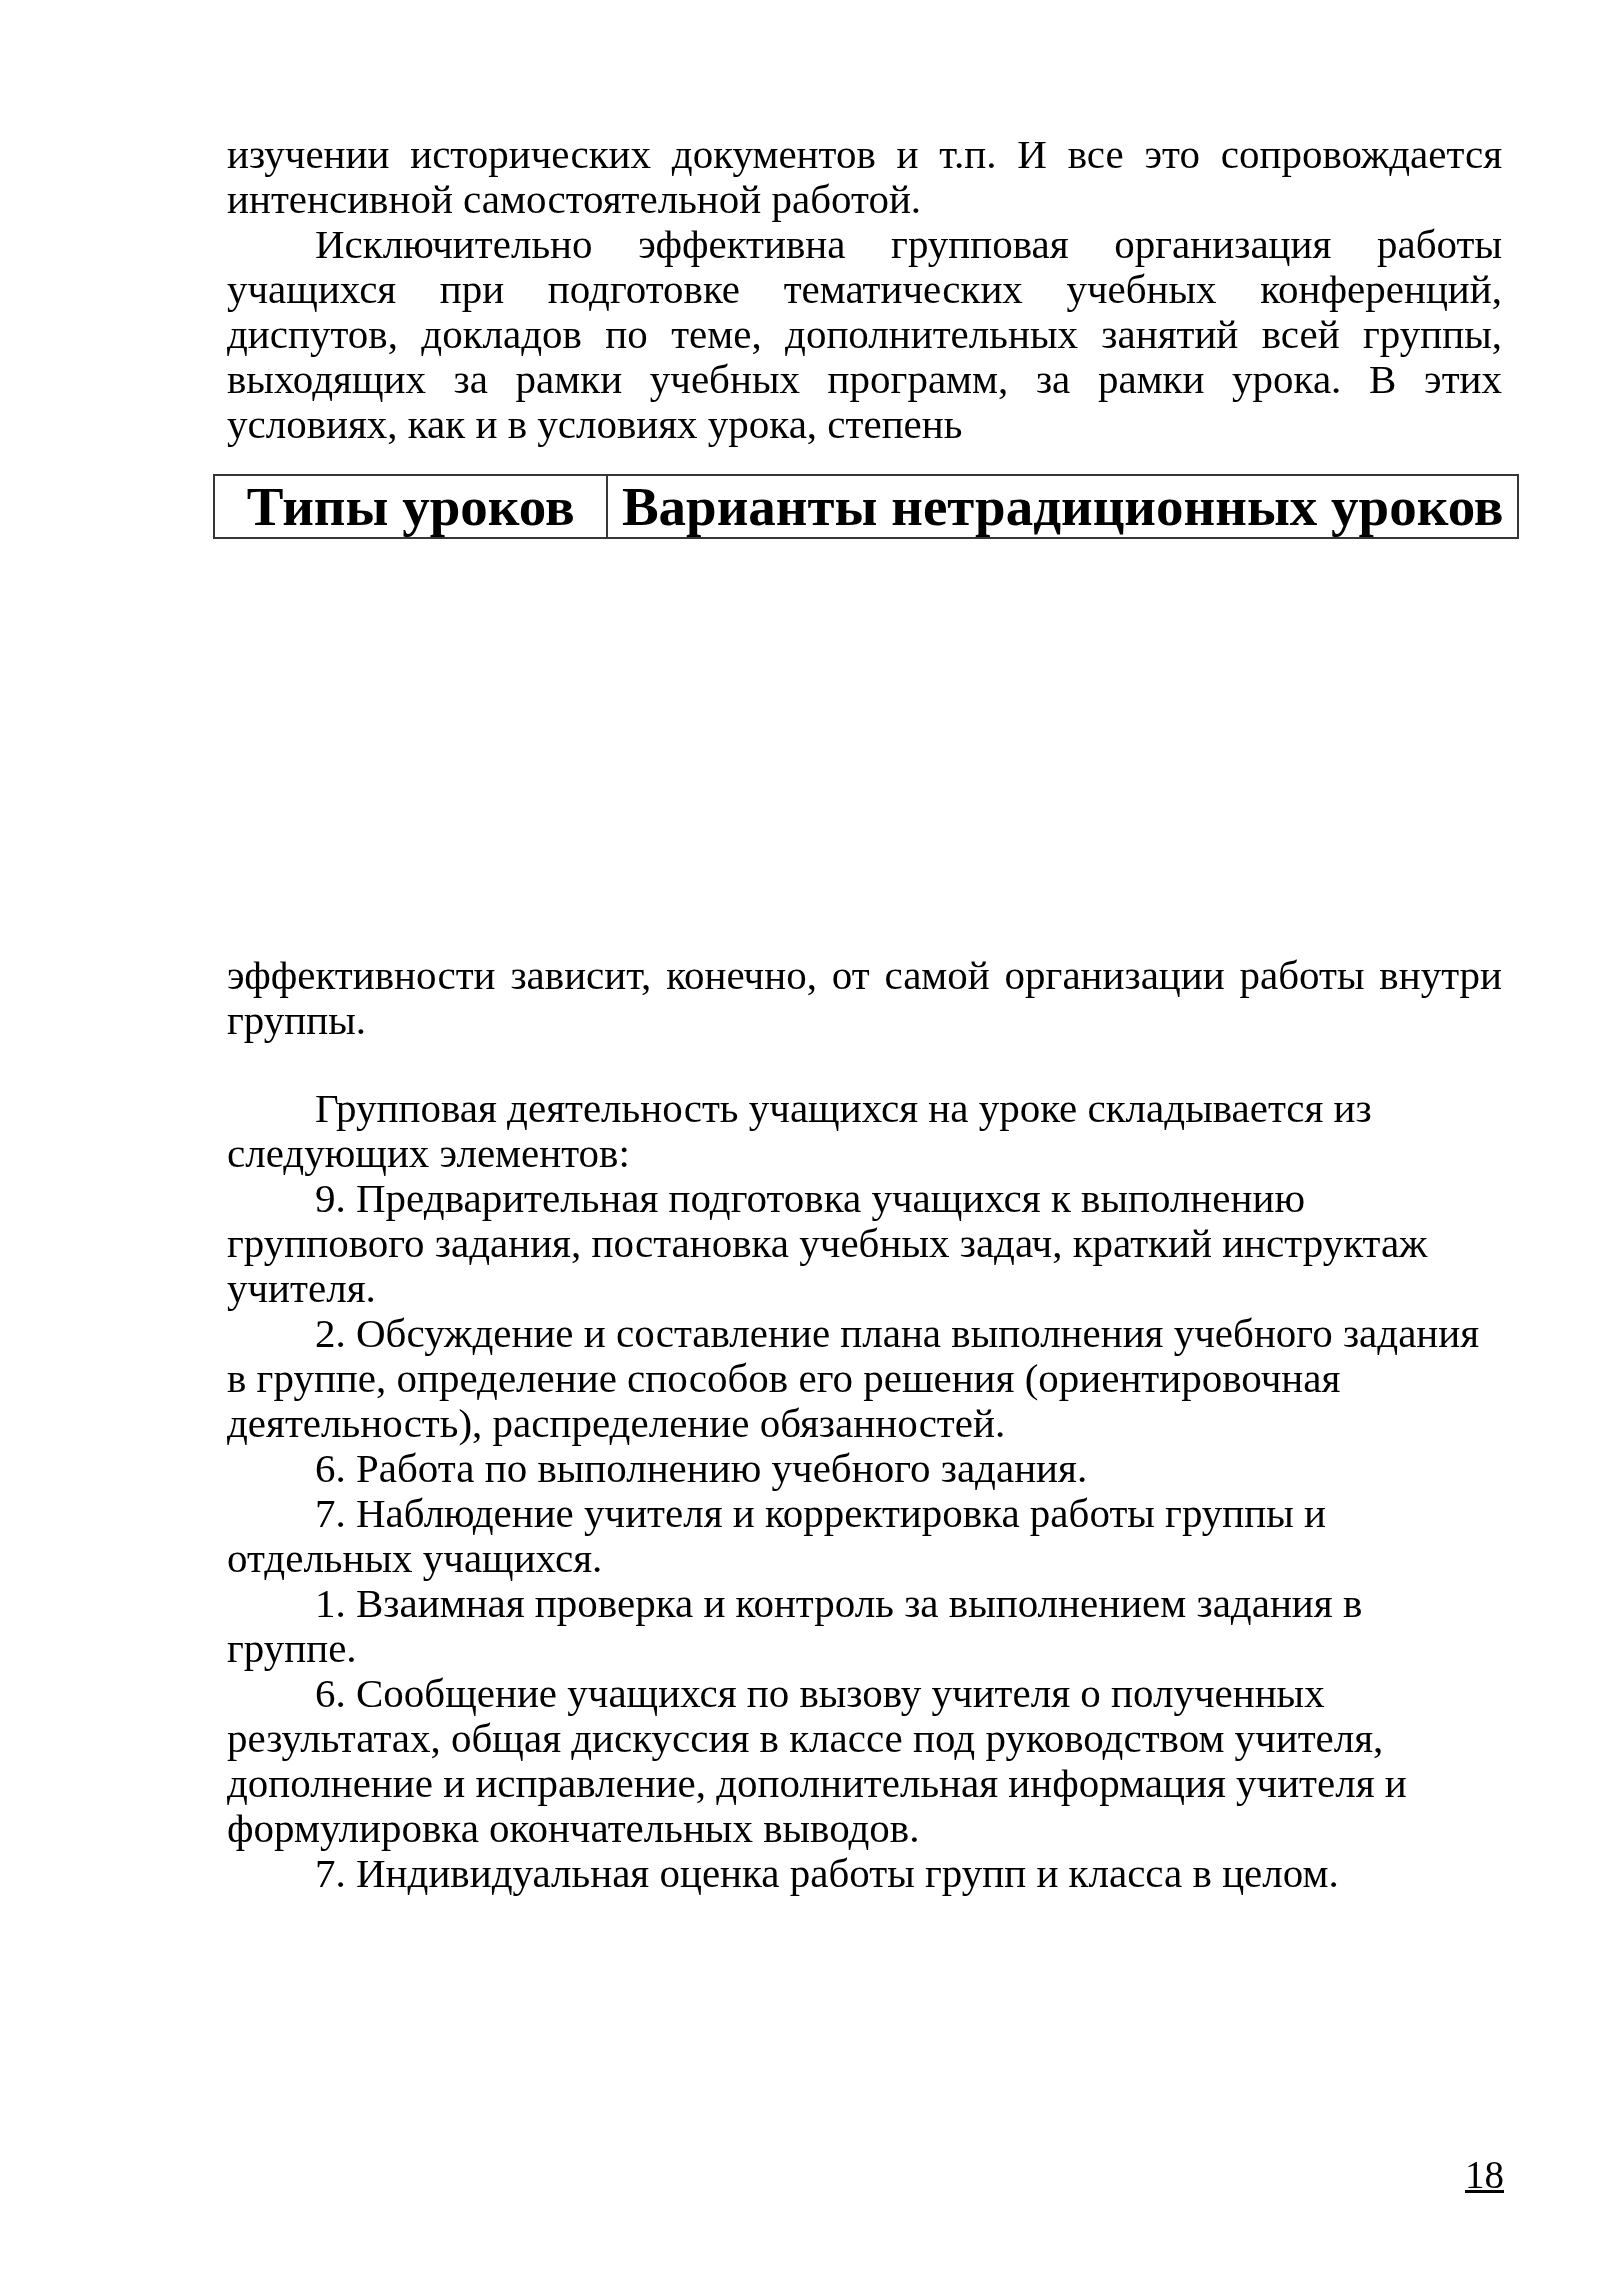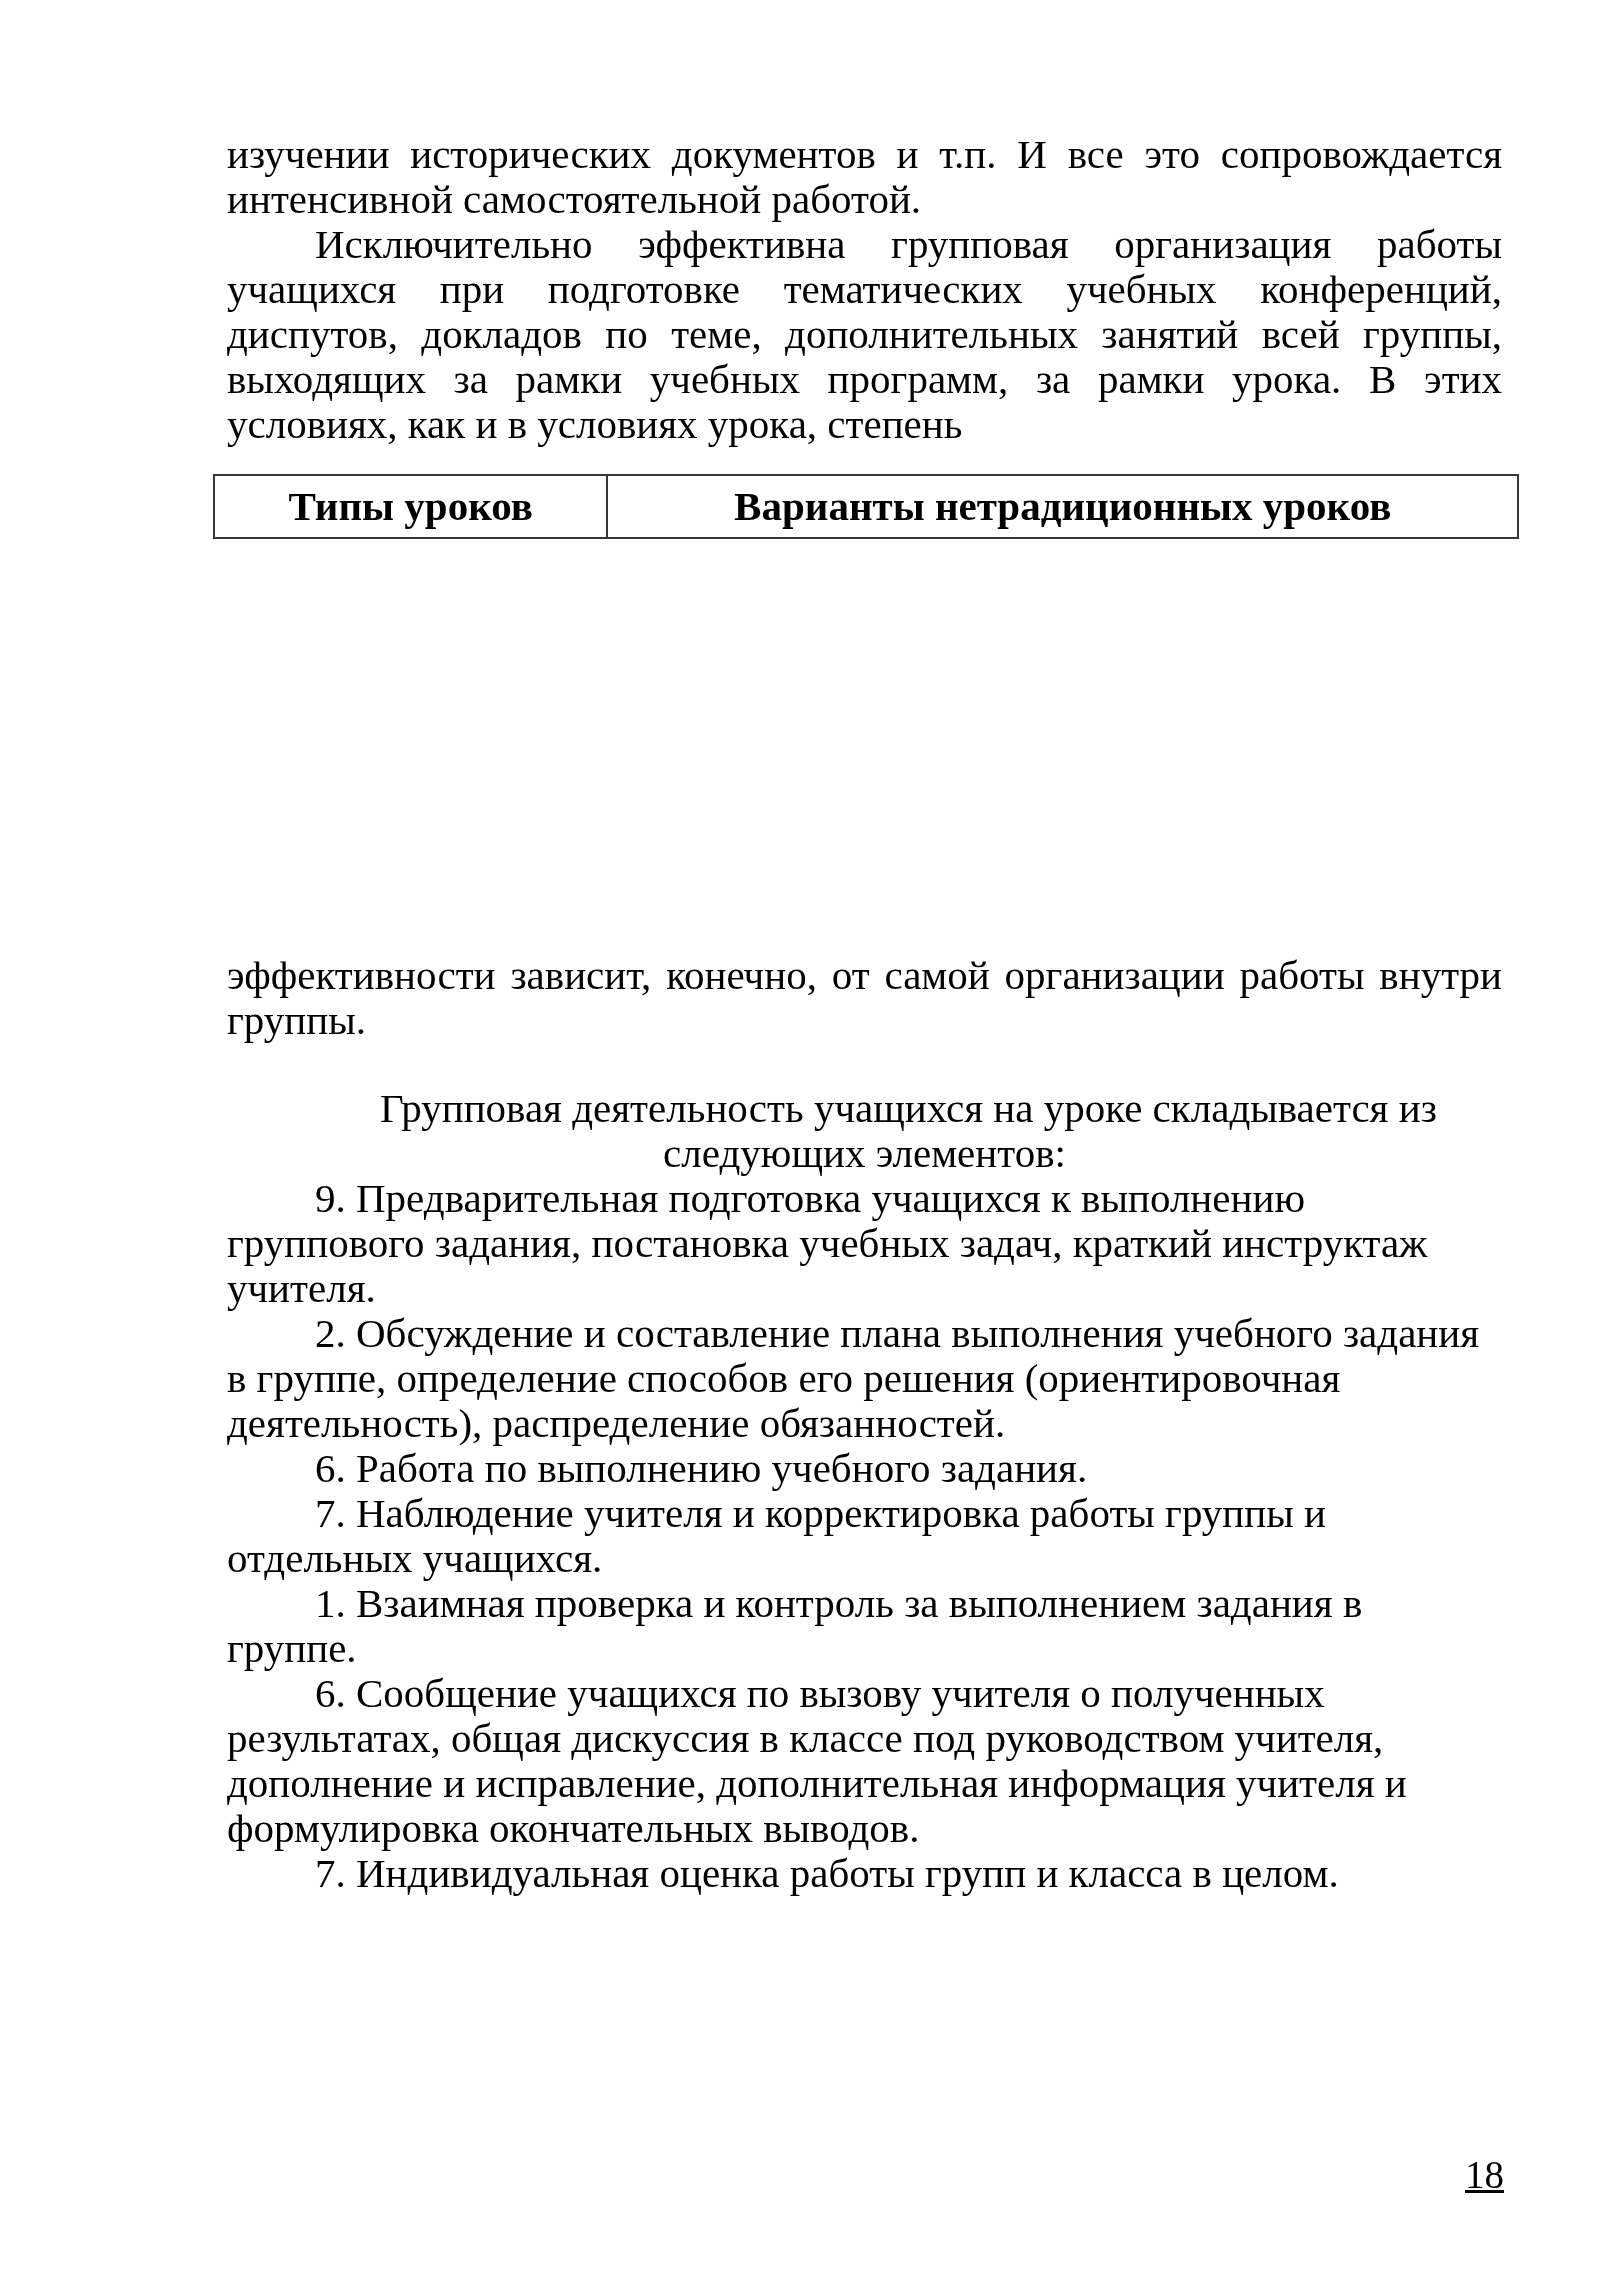--- a/index.html
+++ b/index.html
@@ -33,31 +33,31 @@
   .indent { text-indent: 88px; }
   .doc-table {
     border-collapse: collapse;
     margin-left: -13.7px;
     margin-top: 27.4px;
     width: 1306px;
     table-layout: fixed;
   }
   .doc-table th {
     border: 2.9px solid var(--table-border, #363636);
-    font-size: 41px;
+    font-size: 55px;
     line-height: 45px;
     font-weight: bold;
     text-align: center;
     padding: 7.8px 3.9px;
     font-family: "Liberation Serif", "DejaVu Serif", serif;
   }
   .doc-table th.col1 { width: 383px; }
   .table-body-space { height: 414px; }
   .heading {
-    text-align: center;
+    text-align: left;
     text-indent: 88px;
     margin-top: 43px;
   }
   .final { margin-top: 25.5px; }
   .italic { font-style: italic; }
   .bold { font-weight: bold; }
   .page-number {
     position: absolute;
     top: 2152px;
     right: 117px;

